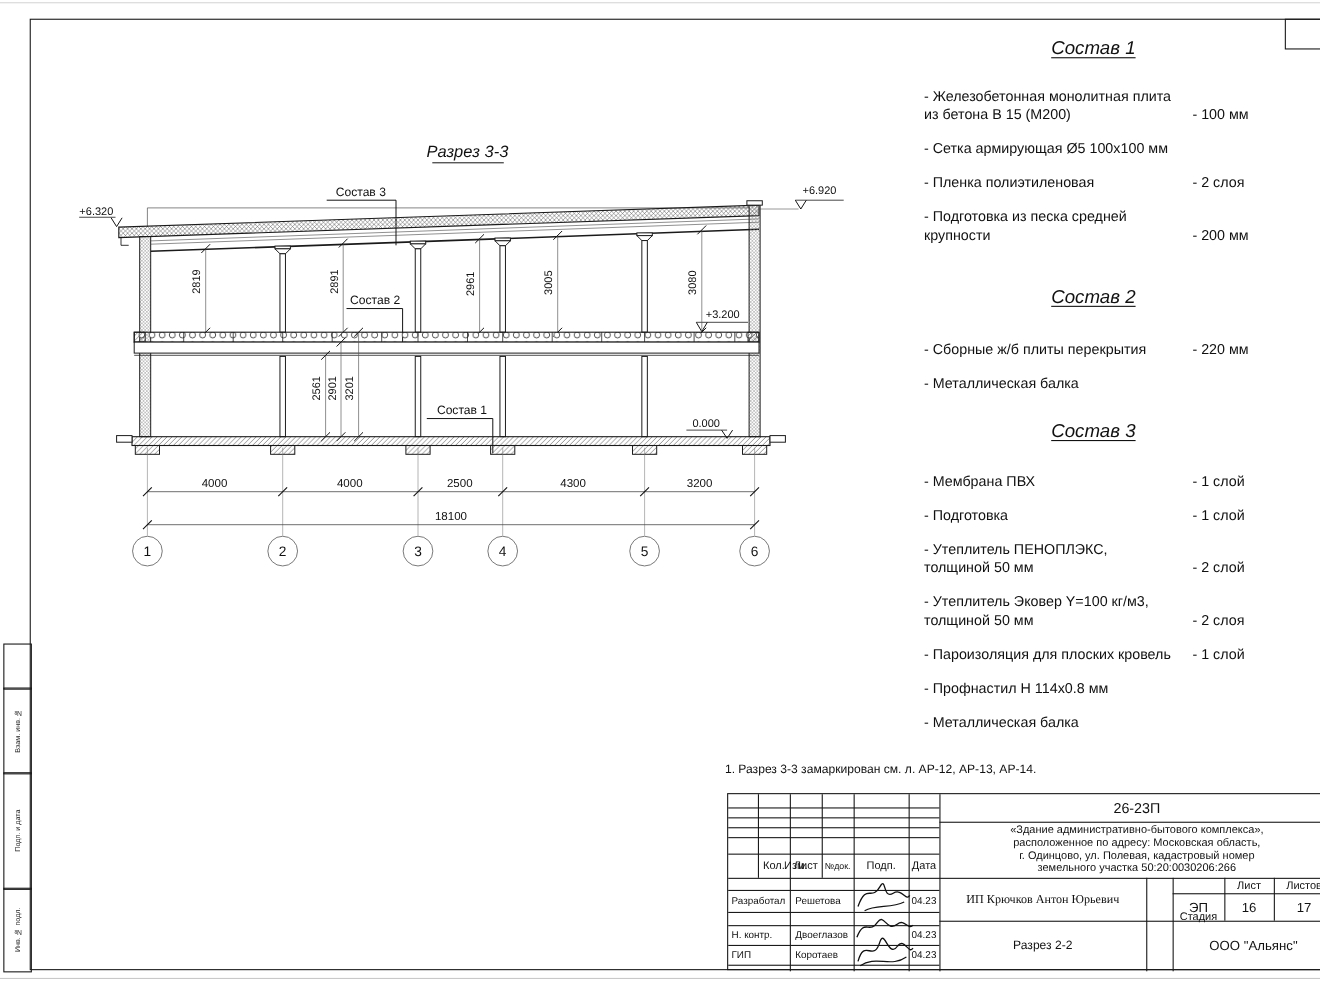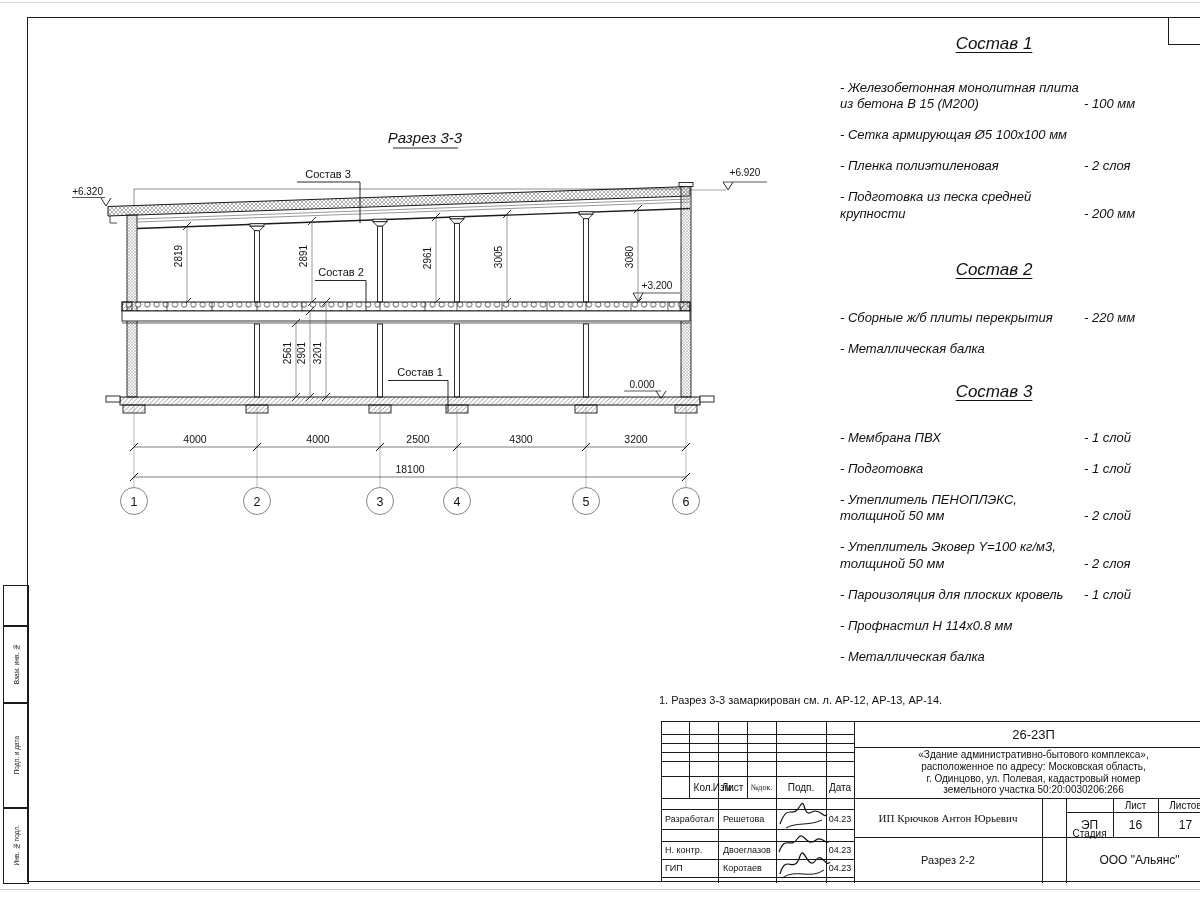--- a/index.html
+++ b/index.html
@@ -11,21 +11,21 @@
   
   #frame{position:absolute;left:27px;top:17px;width:1206px;height:863px;border:1.8px solid #1a1a1a;}
   #corner-box{position:absolute;left:1168px;top:17px;width:72px;height:26px;border:1.6px solid #1a1a1a;}
   
   .side-box{position:absolute;left:3px;width:24px;border:1px solid #1a1a1a;display:flex;align-items:center;justify-content:center;}
   .side-box span{writing-mode:vertical-rl;transform:rotate(180deg);font-size:6.5px;color:#222;white-space:nowrap;}
   
   #panel{position:absolute;left:828px;top:0;width:332px;}
   .sec{position:absolute;left:0;width:332px;}
   .sec-title{font-style:italic;font-size:17px;text-align:center;text-decoration:underline;text-underline-offset:3px;}
-  .item{position:relative;margin:0 0 15px 0;padding-left:12px;font-size:13px;line-height:1.24;font-style:italic;}
+  .item{position:relative;margin:0 0 15px 0;padding-left:12px;font-size:13px;line-height:1.24;}
   .item .nm{white-space:pre-line;display:inline-block;max-width:240px;}
   .item .val{position:absolute;left:256px;bottom:0;white-space:nowrap;}
   
   #note{position:absolute;left:659px;top:694px;font-size:11px;}
   
   .tb-cell{position:absolute;display:flex;align-items:center;justify-content:center;text-align:center;}
   .tb-left{justify-content:flex-start;padding-left:3px;}
   .vline{position:absolute;width:1px;background:#1a1a1a;}
   .hline{position:absolute;height:1px;background:#1a1a1a;}
   #titleblock{position:absolute;left:661px;top:721px;width:551px;height:161px;border:1.6px solid #1a1a1a;box-sizing:border-box;}
@@ -309,21 +309,21 @@
 
   <div class="hline" style="left:0;top:12px;width:192px;"></div>
   <div class="hline" style="left:0;top:21px;width:192px;"></div>
   <div class="hline" style="left:0;top:30px;width:192px;"></div>
   <div class="hline" style="left:0;top:39px;width:192px;"></div>
   <div class="hline" style="left:0;top:54px;width:192px;"></div>
 
   <div class="tb-cell" style="left:0;top:54px;width:27px;height:22px;font-size:10px;margin-left:48px;">Изм.</div>
   <div class="tb-cell" style="left:27px;top:54px;width:29px;height:22px;font-size:10px;">Кол.</div>
   <div class="tb-cell" style="left:56px;top:54px;width:29px;height:22px;font-size:10px;">Лист</div>
-  <div class="tb-cell" style="left:85px;top:54px;width:29px;height:22px;font-size:8px;font-family:Liberation Serif, serif;">№док.</div>
+  <div class="tb-cell" style="left:85px;top:54px;width:29px;height:22px;font-size:8px;">№док.</div>
   <div class="tb-cell" style="left:114px;top:54px;width:50px;height:22px;font-size:10px;">Подп.</div>
   <div class="tb-cell" style="left:164px;top:54px;width:28px;height:22px;font-size:10px;">Дата</div>
 
   <div class="hline" style="left:0;top:87px;width:192px;"></div>
   <div class="hline" style="left:0;top:107px;width:192px;"></div>
   <div class="hline" style="left:0;top:119px;width:192px;"></div>
   <div class="hline" style="left:0;top:137px;width:192px;"></div>
   <div class="hline" style="left:0;top:155px;width:192px;"></div>
   <div class="tb-cell tb-left" style="left:0;top:87px;width:56px;height:20px;font-size:9px;">Разработал</div>
   <div class="tb-cell tb-left" style="left:58px;top:87px;width:56px;height:20px;font-size:9px;">Решетова</div>

